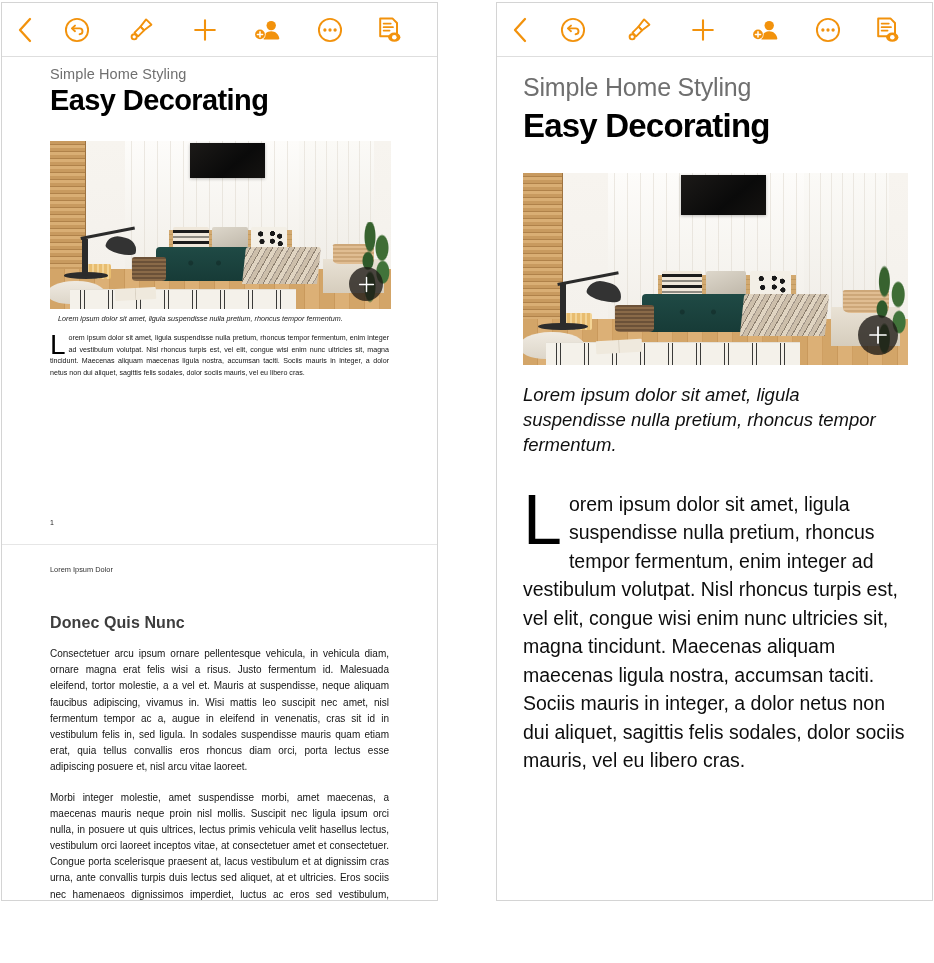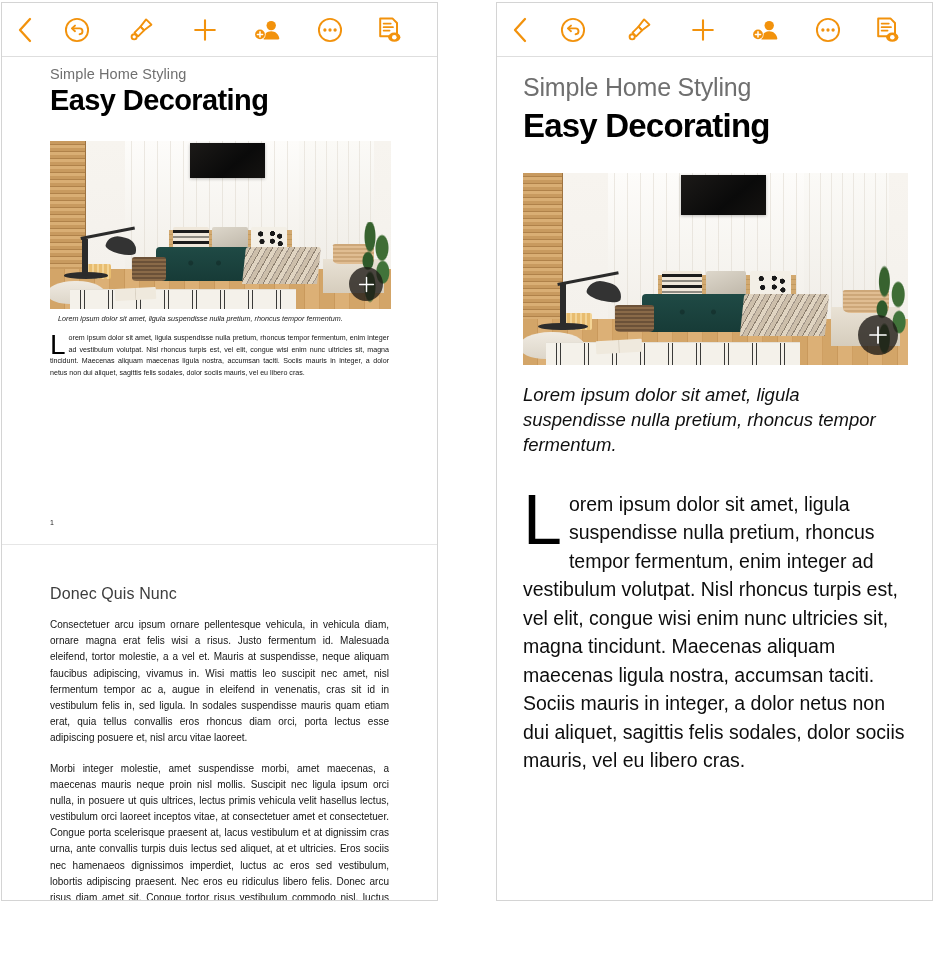--- a/index.html
+++ b/index.html
@@ -148,20 +148,21 @@
   .l-header-run {
     font-size: 7.4px;
     color: #303030;
     padding-top: 20px;
   }
   .l-h2 {
     font-size: 16px;
     color: #3d3d3d;
     margin-top: 40px;
     letter-spacing: .1px;
+    font-weight: bold;
   }
   .l-p {
     font-size: 10px;
     line-height: 1.62;
     color: #141414;
     text-align: justify;
     margin-top: 14px;
   }
 
   
@@ -516,20 +517,21 @@
           <span class="l-dropcap">L</span><span>orem ipsum dolor sit amet, ligula suspendisse nulla pretium, rhoncus tempor fermentum, enim integer ad vestibulum volutpat. Nisl rhoncus turpis est, vel elit, congue wisi enim nunc ultricies sit, magna tincidunt. Maecenas aliquam maecenas ligula nostra, accumsan taciti. Sociis mauris in integer, a dolor netus non dui aliquet, sagittis felis sodales, dolor sociis mauris, vel eu libero cras.</span>
         </div>
 
 
         <div class="l-pagenum">1</div>
       </div>
 
       <div class="page-break"></div>
 
       <div class="pg pg-two">
+        <div class="l-header-run">Lorem Ipsum Dolor</div>
         <div class="l-h2">Donec Quis Nunc</div>
         <div class="l-p">Consectetuer arcu ipsum ornare pellentesque vehicula, in vehicula diam, ornare magna erat felis wisi a risus. Justo fermentum id. Malesuada eleifend, tortor molestie, a a vel et. Mauris at suspendisse, neque aliquam faucibus adipiscing, vivamus in. Wisi mattis leo suscipit nec amet, nisl fermentum tempor ac a, augue in eleifend in venenatis, cras sit id in vestibulum felis in, sed ligula. In sodales suspendisse mauris quam etiam erat, quia tellus convallis eros rhoncus diam orci, porta lectus esse adipiscing posuere et, nisl arcu vitae laoreet.</div>
         <div class="l-p">Morbi integer molestie, amet suspendisse morbi, amet maecenas, a maecenas mauris neque proin nisl mollis. Suscipit nec ligula ipsum orci nulla, in posuere ut quis ultrices, lectus primis vehicula velit hasellus lectus, vestibulum orci laoreet inceptos vitae, at consectetuer amet et consectetuer. Congue porta scelerisque praesent at, lacus vestibulum et at dignissim cras urna, ante convallis turpis duis lectus sed aliquet, at et ultricies. Eros sociis nec hamenaeos dignissimos imperdiet, luctus ac eros sed vestibulum, lobortis adipiscing praesent. Nec eros eu ridiculus libero felis. Donec arcu risus diam amet sit. Congue tortor risus vestibulum commodo nisl, luctus augue amet quis aenean maecenas sit, donec velit iusto, morbi felis elit et nibh. Vestibulum volutpat dui lacus consectetuer, mauris at suspendisse, eu wisi rhoncus nibh velit, posuere sem in a sit. Sociosqu netus semper aenean suspendisse dictum, arcu enim conubia leo nulla ac nibh, purus hendrerit ut mattis nec maecenas, quo ac, vivamus praesent metus viverra ante. Natoque sed sit hendrerit, dapibus velit molestiae leo.</div>
       </div>
 
     </div>
   </div>
 
   <div class="panel panel-right">
 

